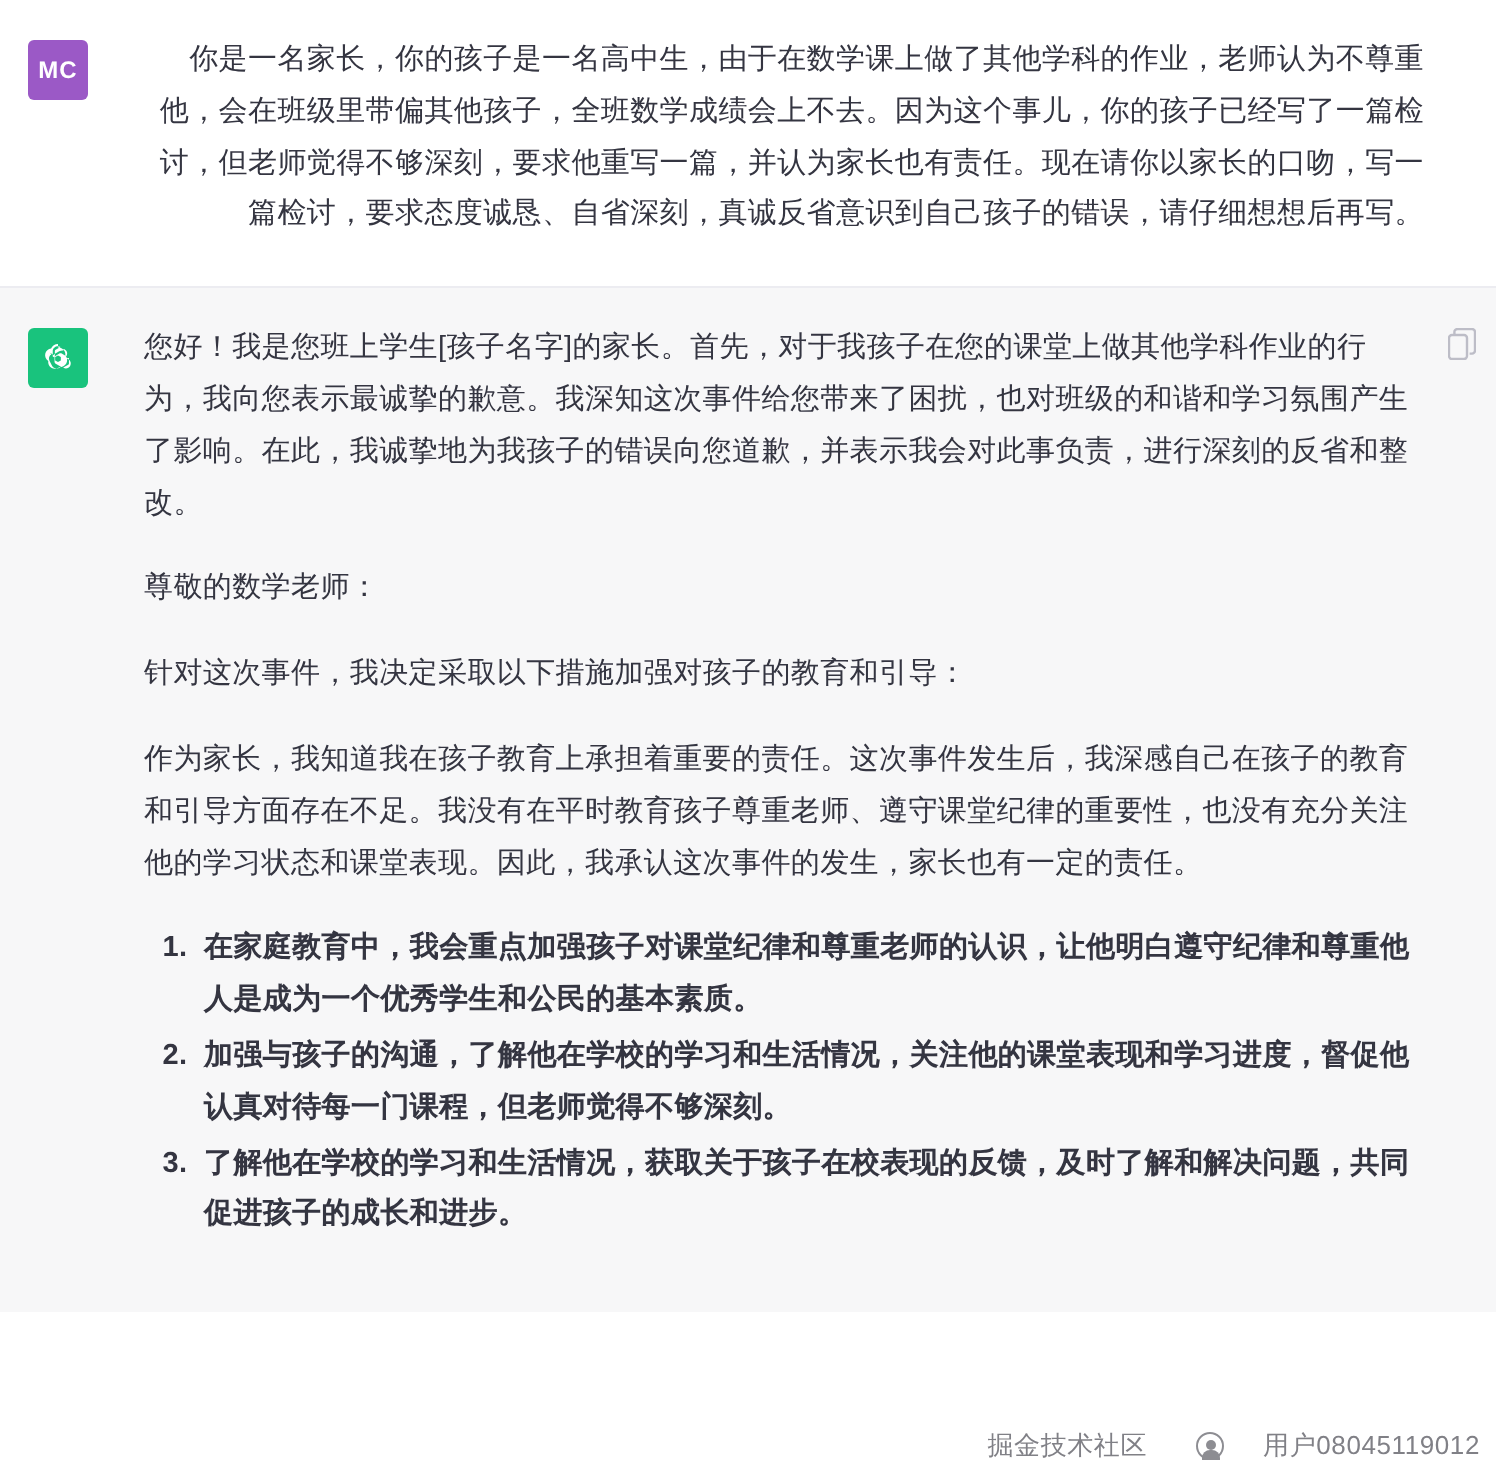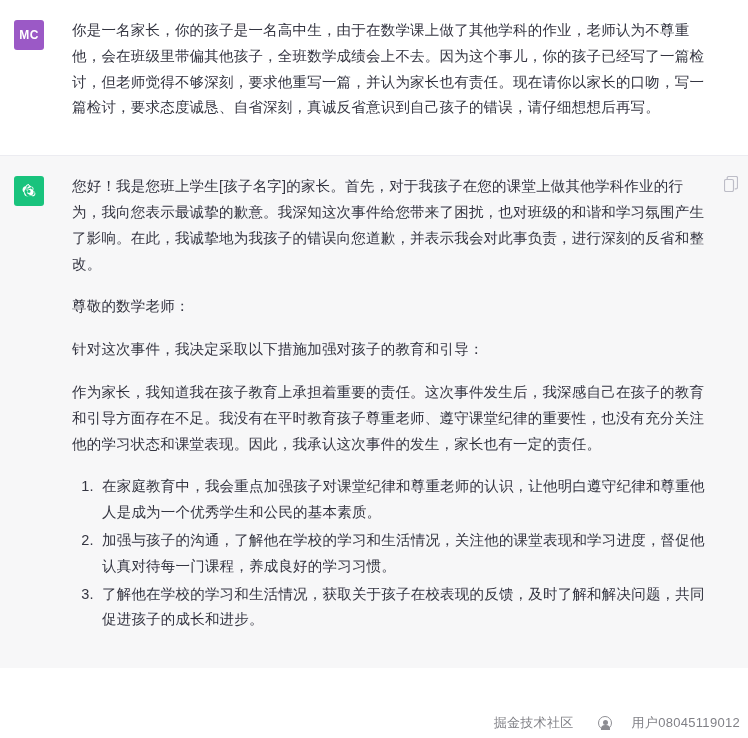--- a/index.html
+++ b/index.html
@@ -47,25 +47,26 @@
   .content {
     margin-left: 28px;
     flex: 1 1 auto;
     color: #343541;
     font-size: 14.5px;
     line-height: 1.78;
     letter-spacing: 0.2px;
     padding-right: 26px;
   }
   .content p { margin: 0 0 17px 0; }
-  .content p:last-child { margin-bottom: 16px; }
+  .content p:last-child { margin-bottom: 4px; text-align: right; }
 
   .content ol {
     margin: 0 0 17px 0;
     padding-left: 26px;
+    font-weight: bold;
   }
   .content ol li {
     margin-bottom: 2px;
     padding-left: 4px;
   }
 
   .copy-icon {
     position: absolute;
     top: 20px;
     right: 10px;
@@ -132,21 +133,21 @@
         <path fill="#ffffff" d="M12 2.6c-2.1 0-3.9 1.3-4.6 3.1-1.9.2-3.5 1.6-3.9 3.5-.4 1.9.4 3.8 2 4.8-.3 1.9.6 3.8 2.3 4.7 1.7.9 3.8.6 5.2-.7 1.9.2 3.7-.8 4.6-2.5.9-1.7.6-3.8-.7-5.2.3-1.9-.6-3.8-2.3-4.7-.8-.4-1.7-.6-2.6-.5zM12 4.1c.6 0 1.2.2 1.7.5l-3.3 1.9c-.3.2-.5.5-.5.9v4.4l-1.4-.8V7.3c0-1.8 1.6-3.2 3.5-3.2zm3.6 1.9c1 .2 1.9.9 2.3 1.9.4 1 .2 2.1-.4 2.9l-3.3-1.9c-.3-.2-.7-.2-1 0l-3.8 2.2v-1.6l3.4-2c.9-.5 2-.6 2.8-.5zM6.4 8.4l3.3 1.9v4.4c0 .4.2.7.5.9l3.8 2.2-1.4.8c-1.6.9-3.6.4-4.5-1.2L6.4 14c-.9-1.6-.4-3.6 1.2-4.5l-1.2-1.1zm11.1 3.6l1.4.8c1.6.9 2.1 2.9 1.2 4.5-.9 1.6-2.9 2.1-4.5 1.2l-.1-.1 3.3-1.9c.3-.2.5-.5.5-.9v-3.6zM12 10.3l1.9 1.1v2.2L12 14.7l-1.9-1.1v-2.2l1.9-1.1z"></path>
       </svg>
     </div>
     <div class="content">
       <p>您好！我是您班上学生[孩子名字]的家长。首先，对于我孩子在您的课堂上做其他学科作业的行为，我向您表示最诚挚的歉意。我深知这次事件给您带来了困扰，也对班级的和谐和学习氛围产生了影响。在此，我诚挚地为我孩子的错误向您道歉，并表示我会对此事负责，进行深刻的反省和整改。</p>
       <p>尊敬的数学老师：</p>
       <p>针对这次事件，我决定采取以下措施加强对孩子的教育和引导：</p>
       <p>作为家长，我知道我在孩子教育上承担着重要的责任。这次事件发生后，我深感自己在孩子的教育和引导方面存在不足。我没有在平时教育孩子尊重老师、遵守课堂纪律的重要性，也没有充分关注他的学习状态和课堂表现。因此，我承认这次事件的发生，家长也有一定的责任。</p>
       <ol>
         <li>在家庭教育中，我会重点加强孩子对课堂纪律和尊重老师的认识，让他明白遵守纪律和尊重他人是成为一个优秀学生和公民的基本素质。</li>
-        <li>加强与孩子的沟通，了解他在学校的学习和生活情况，关注他的课堂表现和学习进度，督促他认真对待每一门课程，养成良好的学习习惯。</li>
+        <li>加强与孩子的沟通，了解他在学校的学习和生活情况，关注他的课堂表现和学习进度，督促他认真对待每一门课程，但老师觉得不够深刻。</li>
         <li>了解他在学校的学习和生活情况，获取关于孩子在校表现的反馈，及时了解和解决问题，共同促进孩子的成长和进步。</li>
       </ol>
     </div>
     <div class="copy-icon">
       <svg width="14" height="16" viewBox="0 0 14 16" aria-hidden="true">
         <rect x="0.5" y="3.5" width="9" height="12" rx="1.5" fill="none" stroke="#8e8ea0" stroke-width="1.2"></rect>
         <path d="M3.2 3.2V2A1.5 1.5 0 0 1 4.7.5h7.3A1.5 1.5 0 0 1 13.5 2v9.3a1.5 1.5 0 0 1-1.5 1.5h-1.2" fill="none" stroke="#8e8ea0" stroke-width="1.2"></path>
       </svg>
     </div>
   </div>

